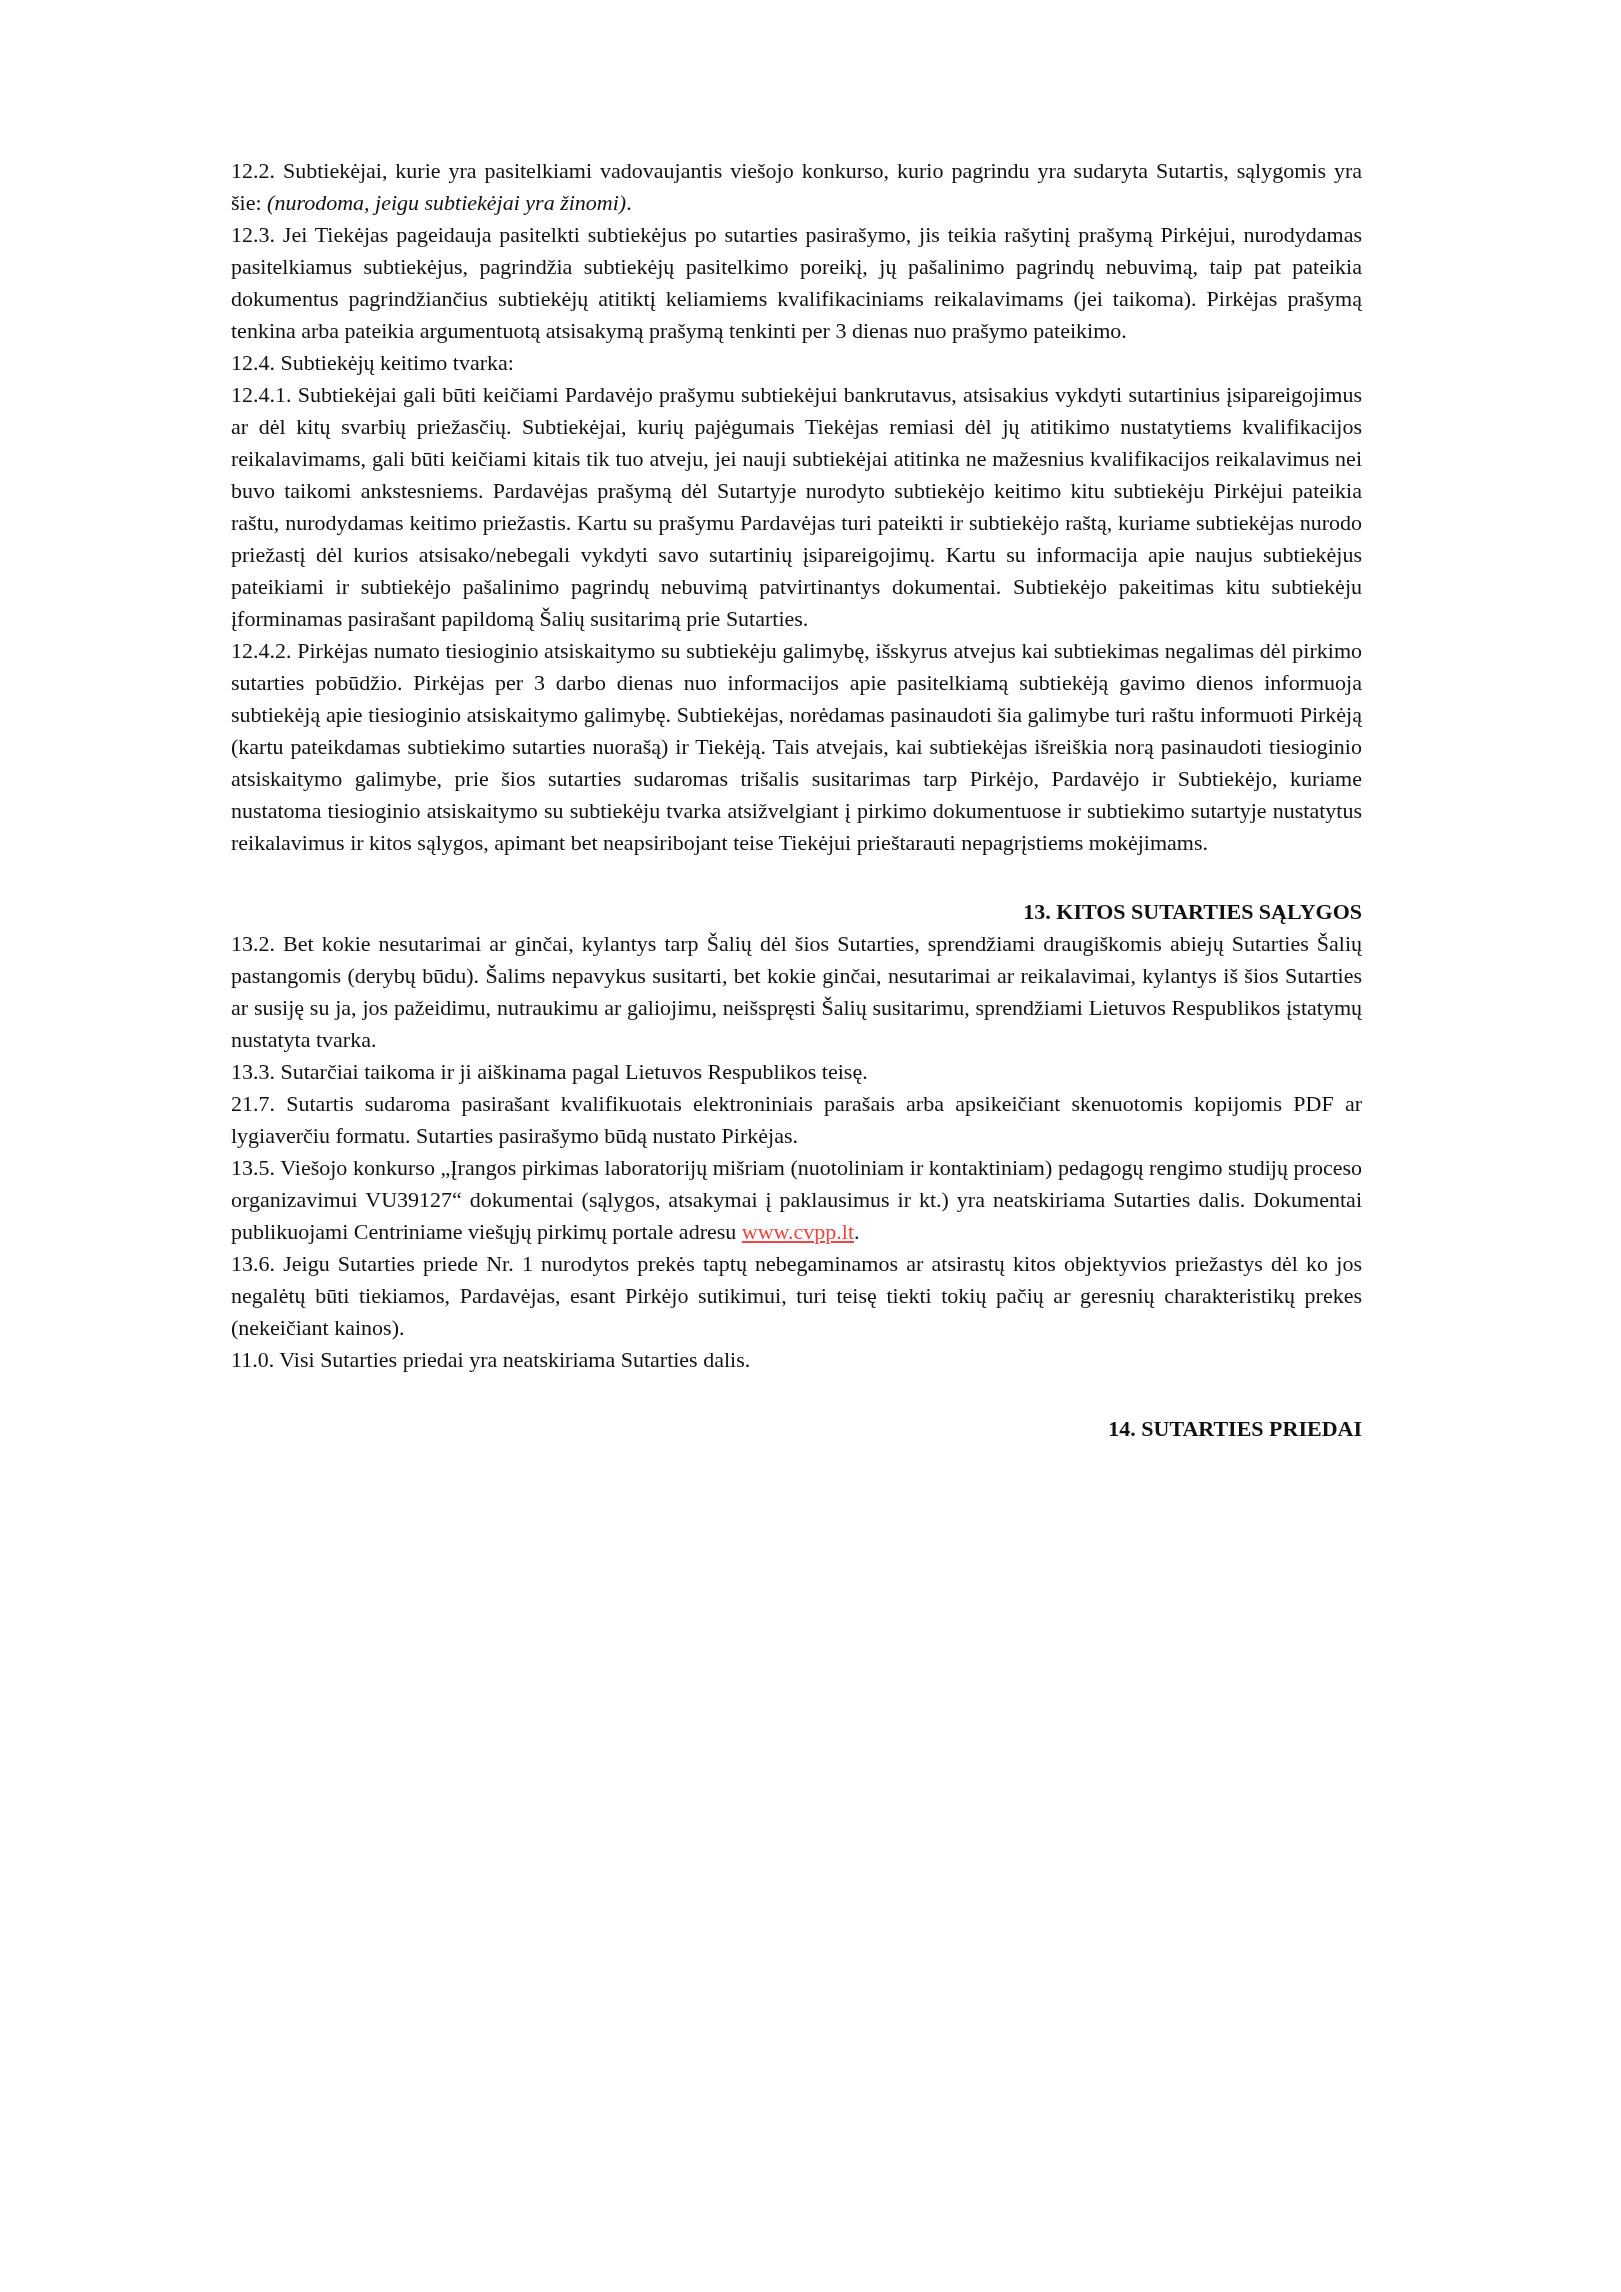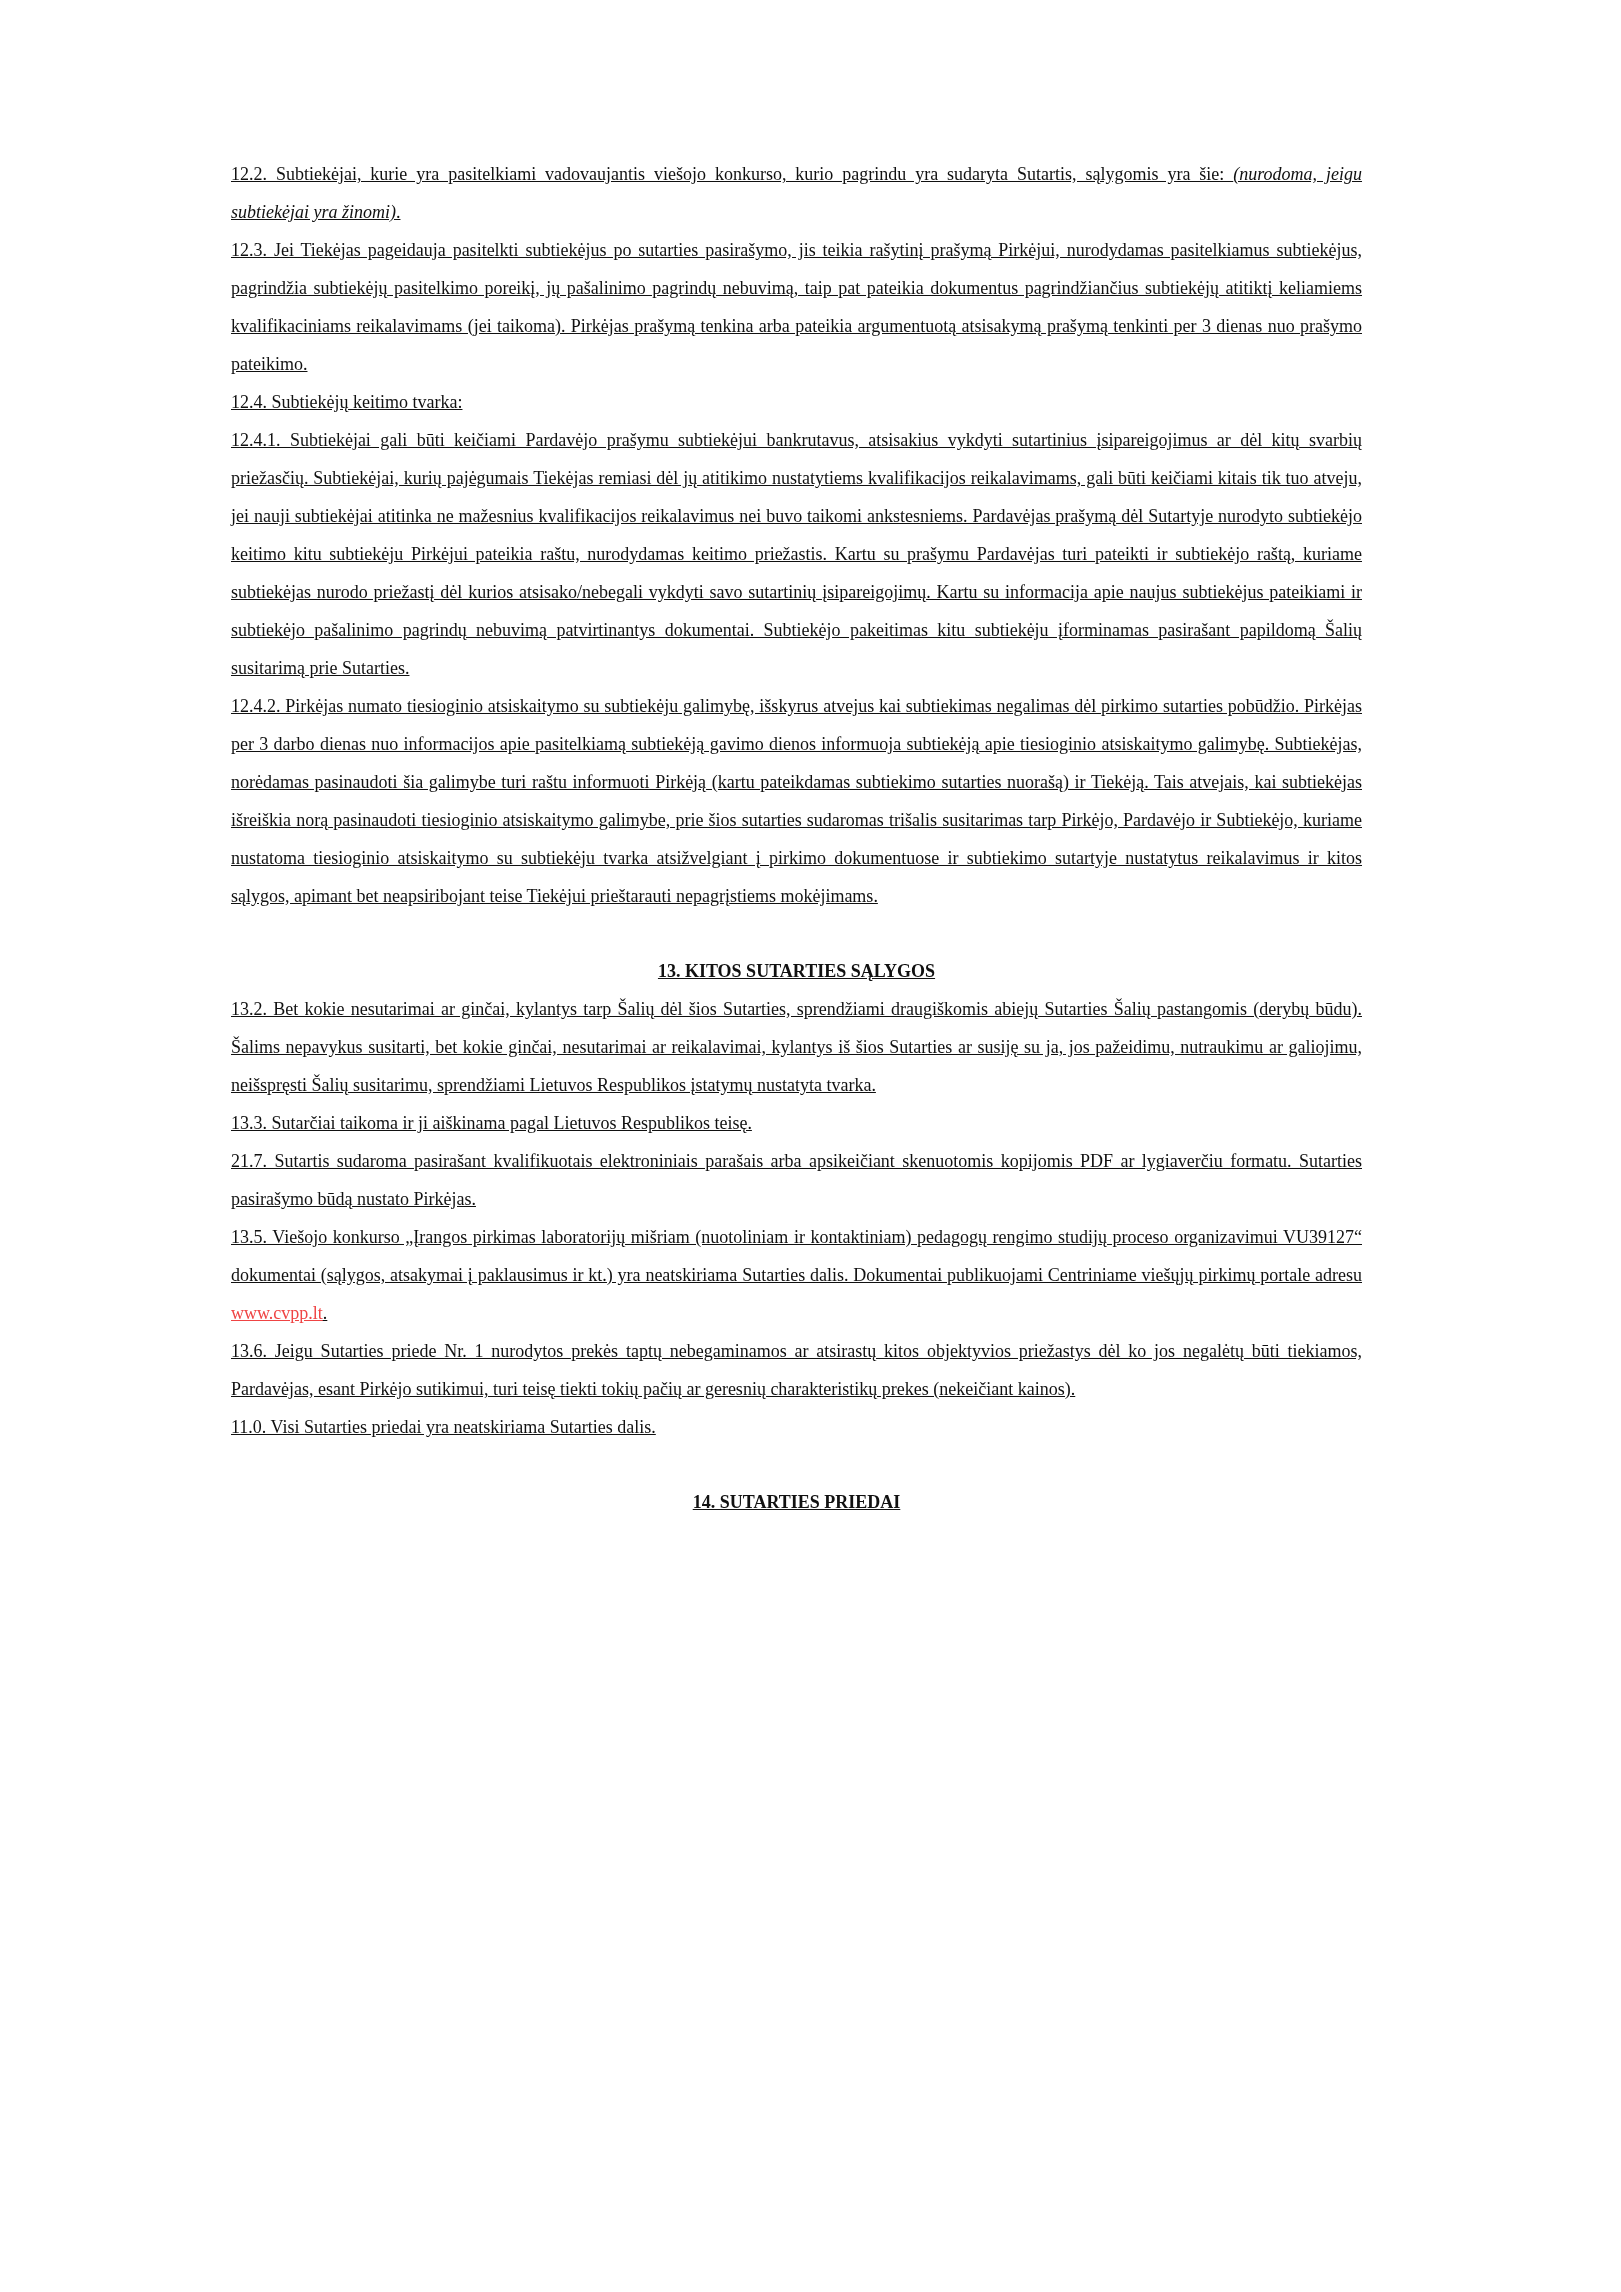--- a/index.html
+++ b/index.html
@@ -9,30 +9,29 @@
       position: relative;
       overflow: hidden;
       font-family: "Liberation Serif", "DejaVu Serif", serif;
       color: #111111;
     }
     .page {
       position: absolute;
       left: 231px;
       top: 155px;
       width: 1131px;
-      font-size: 18px;
-      line-height: 38px;
-      text-decoration: underline;
+      font-size: 22px;
+      line-height: 32px;
     }
     .p { margin: 0; text-align: justify; }
     .p.last-left { text-align-last: left; }
     .heading {
       margin: 37px 0 0 0;
       font-weight: bold;
-      text-align: center;
+      text-align: right;
     }
     .it { font-style: italic; }
     a.link { color: #ef4444; text-decoration: underline; }
   </style>
 </head>
 <body>
 
 <div class="page">
 
   <p class="p last-left"><span>12.2. Subtiekėjai, kurie yra pasitelkiami vadovaujantis viešojo konkurso, kurio pagrindu yra sudaryta Sutartis, sąlygomis yra šie: </span><span class="it">(nurodoma, jeigu subtiekėjai yra žinomi)</span><span>.</span></p>

